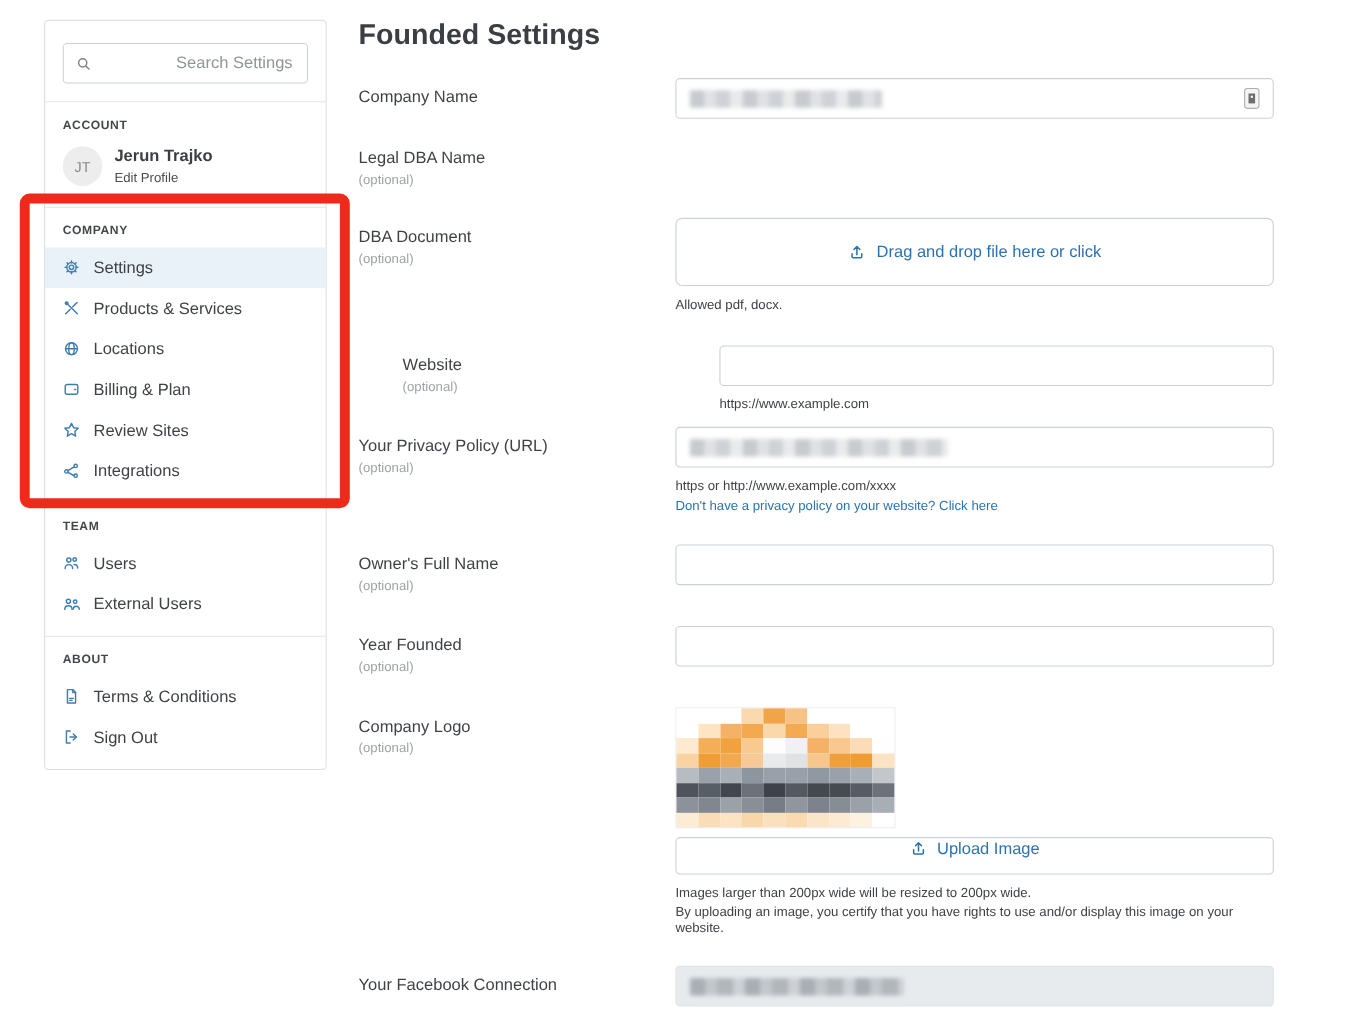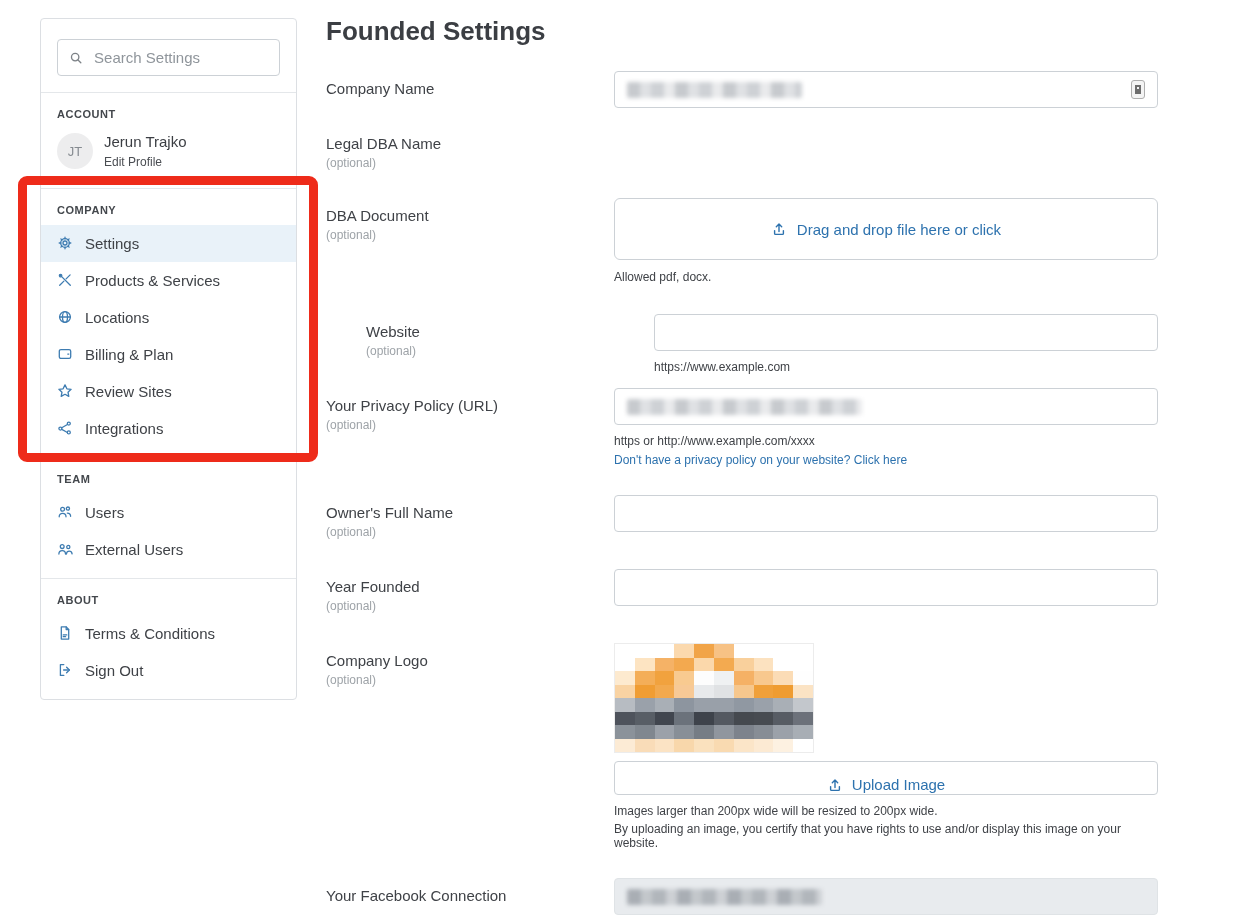--- a/index.html
+++ b/index.html
@@ -18,27 +18,27 @@
     font-family:"Liberation Sans",sans-serif;color:var(--text);
     overflow:hidden;
   }
   
   .sidebar{
     position:absolute;left:40px;top:18px;width:257px;
     background:#fff;border:1px solid #dcdfe3;border-radius:4px;
   }
   .search-wrap{padding:20px 16px 16px;}
   .search-box{display:flex;align-items:center;gap:9px;height:37px;border:1px solid var(--border);border-radius:4px;padding:0 11px;background:#fff;}
-  .search-box input{border:none;outline:none;font-size:15px;color:var(--text);width:100%;font-family:inherit;background:transparent;}
+  .search-box input{border:none;outline:none;font-size:15px;color:var(--text);width:100%;font-family:inherit;background:transparent;text-align:right;}
   .search-box input::placeholder{color:#8f959b;}
   .divider{height:1px;background:#e4e7ea;}
   .section-label{font-size:11px;font-weight:bold;color:#43474c;letter-spacing:.05em;padding:15px 16px 9px;}
   .account-row{display:flex;align-items:center;gap:11px;padding:4px 16px 18px;cursor:pointer;}
   .avatar{width:36px;height:36px;border-radius:50%;background:#ededee;color:#868b91;display:flex;align-items:center;justify-content:center;font-size:13px;flex:none;}
-  .acct-name{font-weight:normal;font-size:15px;color:#3b3e43;line-height:1.25;}
+  .acct-name{font-weight:bold;font-size:15px;color:#3b3e43;line-height:1.25;}
   .edit-profile{font-size:12px;color:#4a4d52;cursor:pointer;}
   .nav-list{padding-bottom:10px;}
   .nav-item{display:flex;align-items:center;gap:12px;height:37px;padding:0 16px;font-size:15px;color:var(--text);cursor:pointer;}
   .nav-item.active{background:var(--active-bg);}
   .nav-ic{flex:none;stroke:var(--icon);fill:none;stroke-width:1.3;stroke-linecap:round;stroke-linejoin:round;}
   .grey-ic{stroke:#7d8287;fill:none;stroke-width:1.5;stroke-linecap:round;}
   
   .annotation{
     position:absolute;left:18px;top:176px;width:300px;height:286px;
     border:9px solid var(--red);border-radius:9px;z-index:6;pointer-events:none;
@@ -59,21 +59,21 @@
   .autofill::before{content:"";position:absolute;left:3px;top:4px;width:6px;height:9px;background:#6d6d6d;}
   .autofill::after{content:"";position:absolute;left:5px;top:6px;width:2px;height:2px;background:#f4f4f4;}
   .checkbox-row{display:flex;align-items:center;gap:10px;margin-top:10px;font-size:15px;color:var(--text);}
   .cb{width:18px;height:18px;border:1px solid #c3c8cd;border-radius:3px;background:#fff;flex:none;cursor:pointer;}
   .dropzone{height:62px;border:1px solid var(--border);border-radius:6px;display:flex;align-items:center;justify-content:center;gap:10px;color:var(--accent);font-size:15px;cursor:pointer;background:#fff;}
   .note{font-size:12px;color:#3f4247;margin-top:10px;}
   .hint{font-size:12px;color:#3f4247;margin-top:9px;}
   .link{color:var(--accent);cursor:pointer;text-decoration:none;}
   .link-line{font-size:12px;margin-top:5px;}
   .logo-grid{width:200px;height:110px;border:1px solid #ececec;display:grid;grid-template-columns:repeat(10,1fr);grid-template-rows:repeat(8,1fr);margin-bottom:8px;}
-  .upload-btn{height:34px;width:100%;border:1px solid var(--border);border-radius:4px;background:#fff;display:flex;align-items:flex-end;justify-content:center;gap:9px;color:var(--accent);font-size:15px;cursor:pointer;font-family:inherit;}
+  .upload-btn{height:34px;width:100%;border:1px solid var(--border);border-radius:4px;background:#fff;display:flex;align-items:flex-start;justify-content:center;gap:9px;color:var(--accent);font-size:15px;cursor:pointer;font-family:inherit;}
   .mb-sm{margin-bottom:14px;margin-left:40px;}
   .mb-md{margin-bottom:28px;}
   .mb-lg{margin-bottom:30px;}
   .fb-row{margin-top:6px;}
   .fb-box{background:#e8ebee;border:1px solid #dfe3e6;}
   .fb-redact{background:repeating-linear-gradient(90deg,#a9aeb4 0 14px,#c3c7cb 14px 25px,#b1b6bb 25px 39px,#cdd0d4 39px 50px);width:195px;}
 </style>
 </head>
 <body>
 

